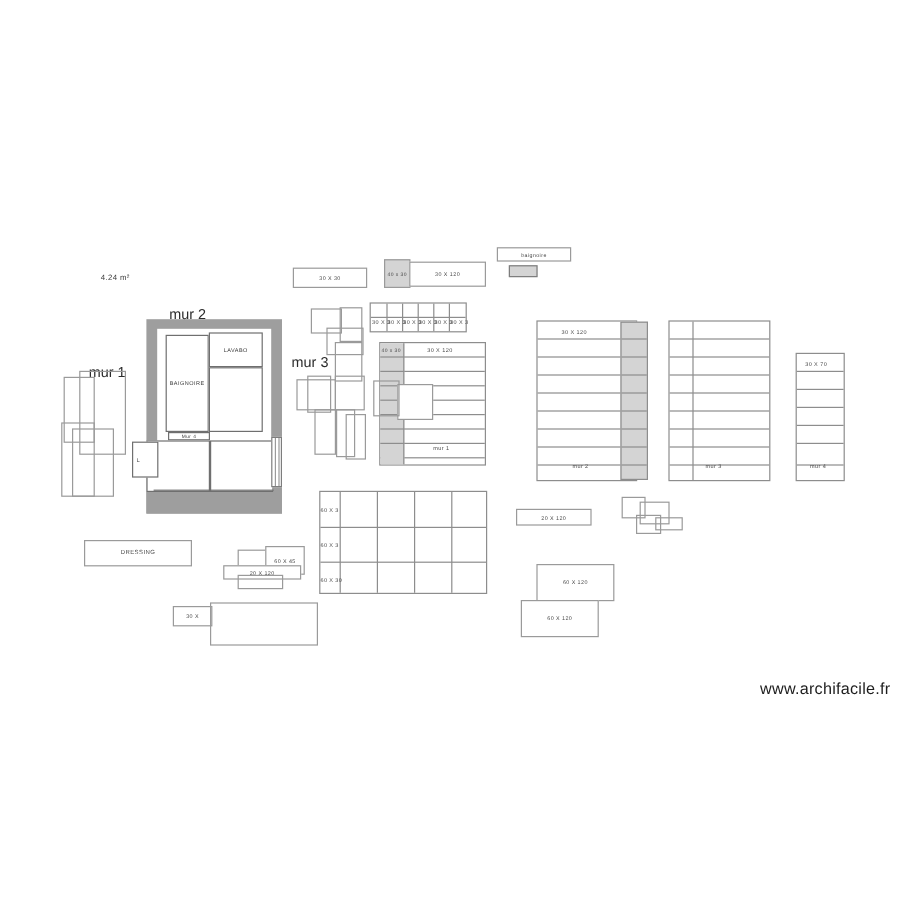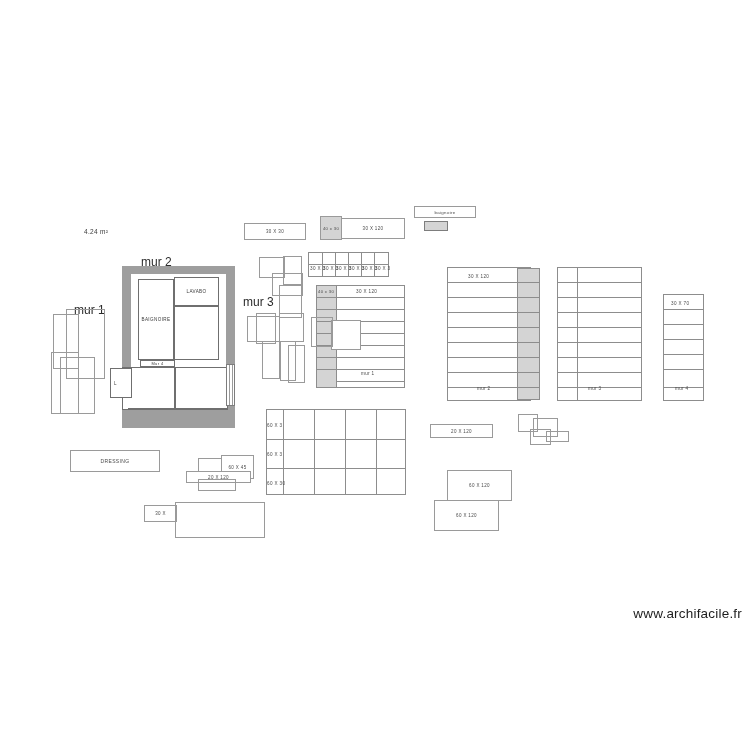--- a/index.html
+++ b/index.html
@@ -42,21 +42,21 @@
   .fixture{
     position:absolute;box-sizing:border-box;
     border:1px solid #6f6f6f;background:#ffffff;
     display:flex;align-items:center;justify-content:center;
     font-size:4.6px;color:#3a3a3a;letter-spacing:.4px;white-space:nowrap;
   }
   .thinline{position:absolute;background:#6f6f6f;}
 
   .watermark{
     position:absolute;right:8px;top:566px;
-    font-size:13.5px;color:#1d1d1d;letter-spacing:.2px;margin-top:40px;
+    font-size:13.5px;color:#1d1d1d;letter-spacing:.2px;
   }
 
   
   .gridwrap{position:absolute;box-sizing:border-box;border:1px solid #8d8d8d;background:#fff;}
   .grow{position:absolute;left:0;right:0;border-bottom:1px solid #8d8d8d;box-sizing:border-box;}
   .gcol{position:absolute;top:0;bottom:0;border-right:1px solid #8d8d8d;box-sizing:border-box;}
   .gfill{position:absolute;background:#d4d4d4;box-sizing:border-box;border:1px solid #8d8d8d;}
   .gtext{position:absolute;font-size:4.6px;color:#4a4a4a;white-space:nowrap;letter-spacing:.35px;}
 </style>
 </head>

